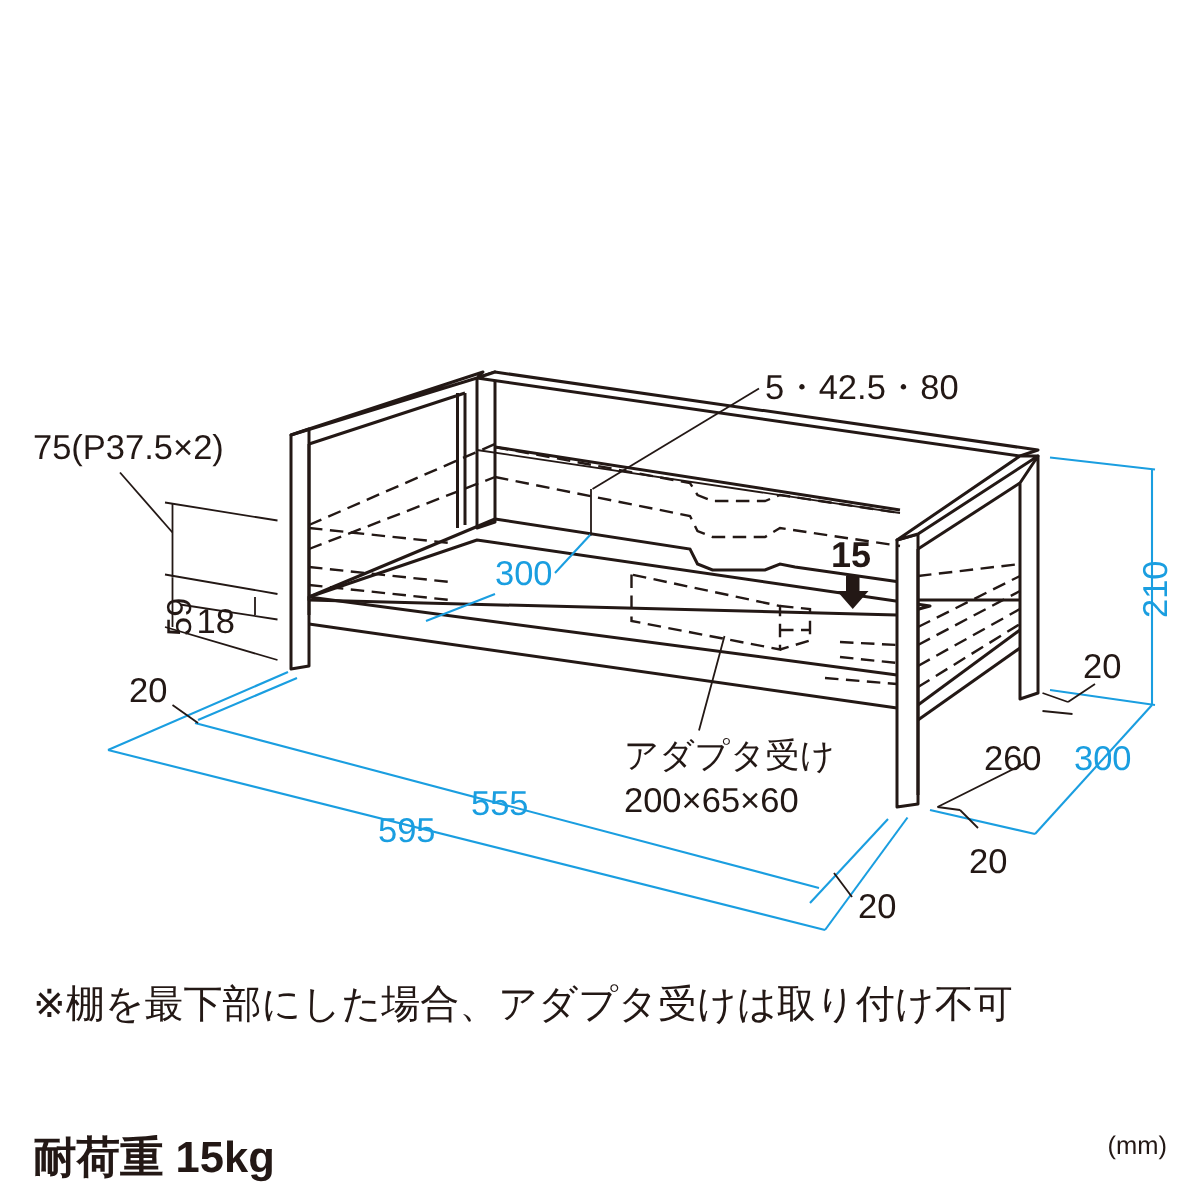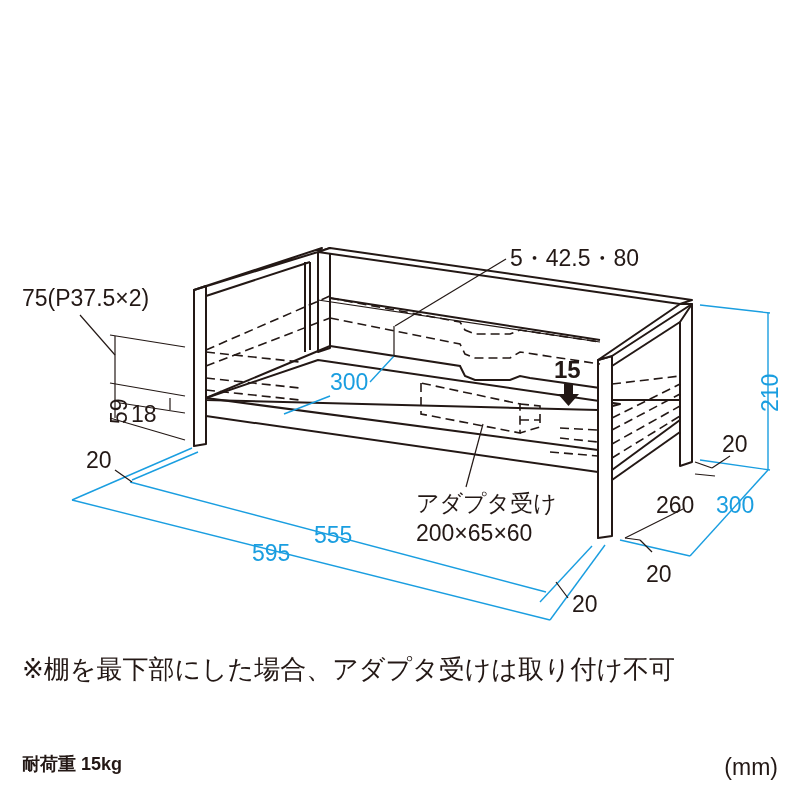--- a/index.html
+++ b/index.html
@@ -9,22 +9,22 @@
   .frame { fill: #ffffff; stroke: #231815; stroke-width: 2; stroke-linejoin: round; }
   .edge { fill: none; stroke: #231815; stroke-width: 2; }
   .thin { fill: none; stroke: #231815; stroke-width: 1.2; }
   .dash { fill: none; stroke: #231815; stroke-width: 1.6; stroke-dasharray: 9 5; }
   .dim  { fill: none; stroke: #1a9ee0; stroke-width: 1.4; }
   .lead { fill: none; stroke: #231815; stroke-width: 1.2; }
   .lbl  { font-family: "Liberation Sans", "DejaVu Sans", sans-serif; font-size: 23px; fill: #231815; }
   .lbl-blue { font-family: "Liberation Sans", "DejaVu Sans", sans-serif; font-size: 23px; fill: #1a9ee0; }
   .lbl-bold { font-family: "Liberation Sans", "DejaVu Sans", sans-serif; font-size: 24px; font-weight: bold; fill: #231815; }
   .note { position: absolute; left: 22px; top: 652px; font-size: 26px; white-space: nowrap; }
-  .load { position: absolute; left: 22px; top: 752px; font-size: 18px; font-weight: bold; white-space: nowrap; }
-  .unit { position: absolute; right: 22px; top: 754px; font-size: 23px; white-space: nowrap; }
+  .load { position: absolute; left: 22px; top: 752px; font-size: 29px; font-weight: bold; white-space: nowrap; }
+  .unit { position: absolute; right: 22px; top: 754px; font-size: 17px; white-space: nowrap; }
 </style>
 </head>
 <body>
 
 <svg id="diagram" viewBox="0 0 800 800" xmlns="http://www.w3.org/2000/svg">
 
   <g>
 
     <polygon class="frame" points="318,252 330,248 330,348 318,352"></polygon>
 

